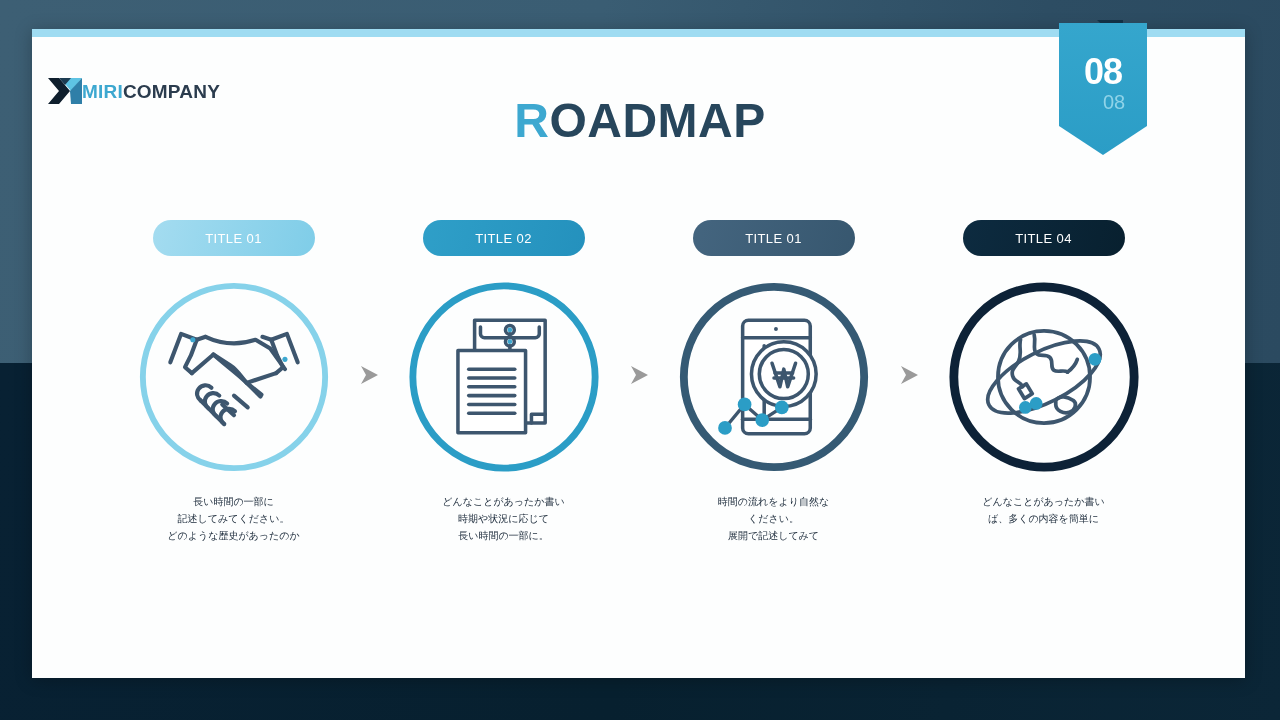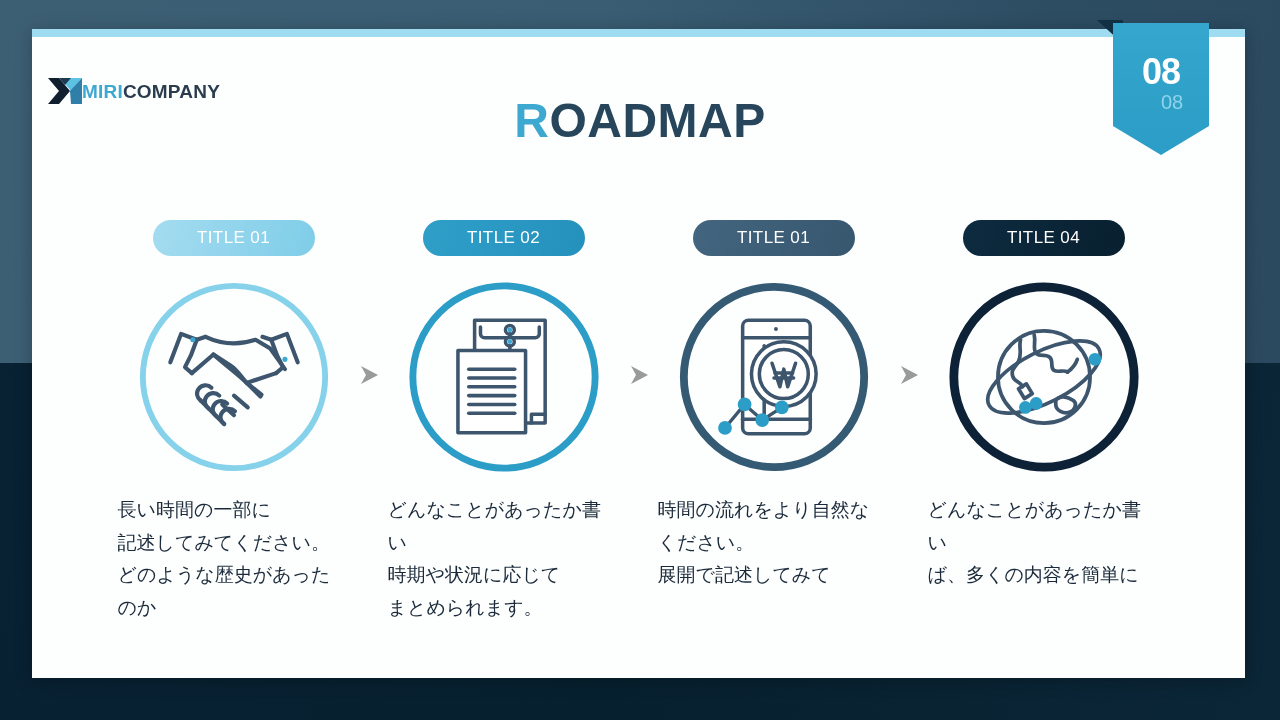--- a/index.html
+++ b/index.html
@@ -42,21 +42,21 @@
   }
   .logo-miri { color:#3da8d0; }
   .logo-company { color:#2b3c4e; }
   
   .ribbon-fold {
     position:absolute; left:1097px; top:20px; width:26px; height:24px;
     background:#123044;
     clip-path:polygon(0 0, 100% 0, 100% 100%);
   }
   .ribbon {
-    position:absolute; left:1113px; top:23px; width:96px; height:132px;
+    position:absolute; left:1059px; top:23px; width:88px; height:132px;
     background:linear-gradient(180deg,#35a6cd 0%,#2b9dc6 100%);
     clip-path:polygon(0 0, 100% 0, 100% 78%, 50% 100%, 0 78%);
     text-align:center;
   }
   .ribbon-num {
     font-size:36px; font-weight:bold; color:#ffffff;
     letter-spacing:-1px; line-height:1; padding-top:31px;
   }
   .ribbon-sub {
     font-size:20px; color:#8fd3e8; line-height:1;
@@ -72,31 +72,31 @@
   .t-main { color:#27465c; }
   
   .steps {
     position:absolute; left:32px; top:220px; width:1213px; height:400px;
     display:flex; align-items:flex-start; justify-content:center;
   }
   .step { width:240px; display:flex; flex-direction:column; align-items:center; }
   .pill {
     width:162px; height:36px; border-radius:18px;
     display:flex; align-items:center; justify-content:center;
-    color:#ffffff; font-size:17px; letter-spacing:0.4px;
+    color:#ffffff; font-size:13px; letter-spacing:0.4px;
   }
   .pill-1 { background:linear-gradient(105deg,#a4dcf0 0%,#7fcde8 100%); }
   .pill-2 { background:linear-gradient(105deg,#2f9fc8 0%,#2491bd 100%); }
   .pill-3 { background:linear-gradient(105deg,#44657f 0%,#37576f 100%); }
   .pill-4 { background:linear-gradient(105deg,#0d2b40 0%,#08202f 100%); }
   .circle-wrap { margin-top:23px; width:196px; height:196px; }
   .circle-wrap svg { width:196px; height:196px; display:block; }
   .desc {
-    margin-top:18px; width:232px; 
-    font-size:19px; line-height:1.72; color:#1b2a3a;
+    margin-top:18px; width:232px; text-align:center;
+    font-size:10px; line-height:1.72; color:#1b2a3a;
     font-family:"DejaVu Sans","Liberation Sans",sans-serif;
   }
   .arrow {
     width:30px; height:30px; margin-top:140px; flex:0 0 auto;
     align-self:flex-start;
   }
   .arrow svg { width:30px; height:30px; display:block; }
 </style>
 </head>
 <body>
@@ -195,21 +195,21 @@
             <path d="M64 128 L111 128"></path>
             <path d="M64 137 L111 137"></path>
           </g>
           <circle cx="106" cy="52" r="2.4" fill="#3da8d0"></circle>
           <circle cx="106" cy="64" r="2.4" fill="#3da8d0"></circle>
         </svg>
       </div>
       <div class="desc">
         <div>どんなことがあったか書い</div>
         <div>時期や状況に応じて</div>
-        <div>まとめられます。</div>
+        <div>長い時間の一部に。</div>
       </div>
     </div>
 
     <div class="arrow">
       <svg viewBox="0 0 30 30" xmlns="http://www.w3.org/2000/svg">
         <path d="M7 6 L24 15 L7 24 L12 15 Z" fill="#9a9a9a"></path>
       </svg>
     </div>
 
     <div class="step">

